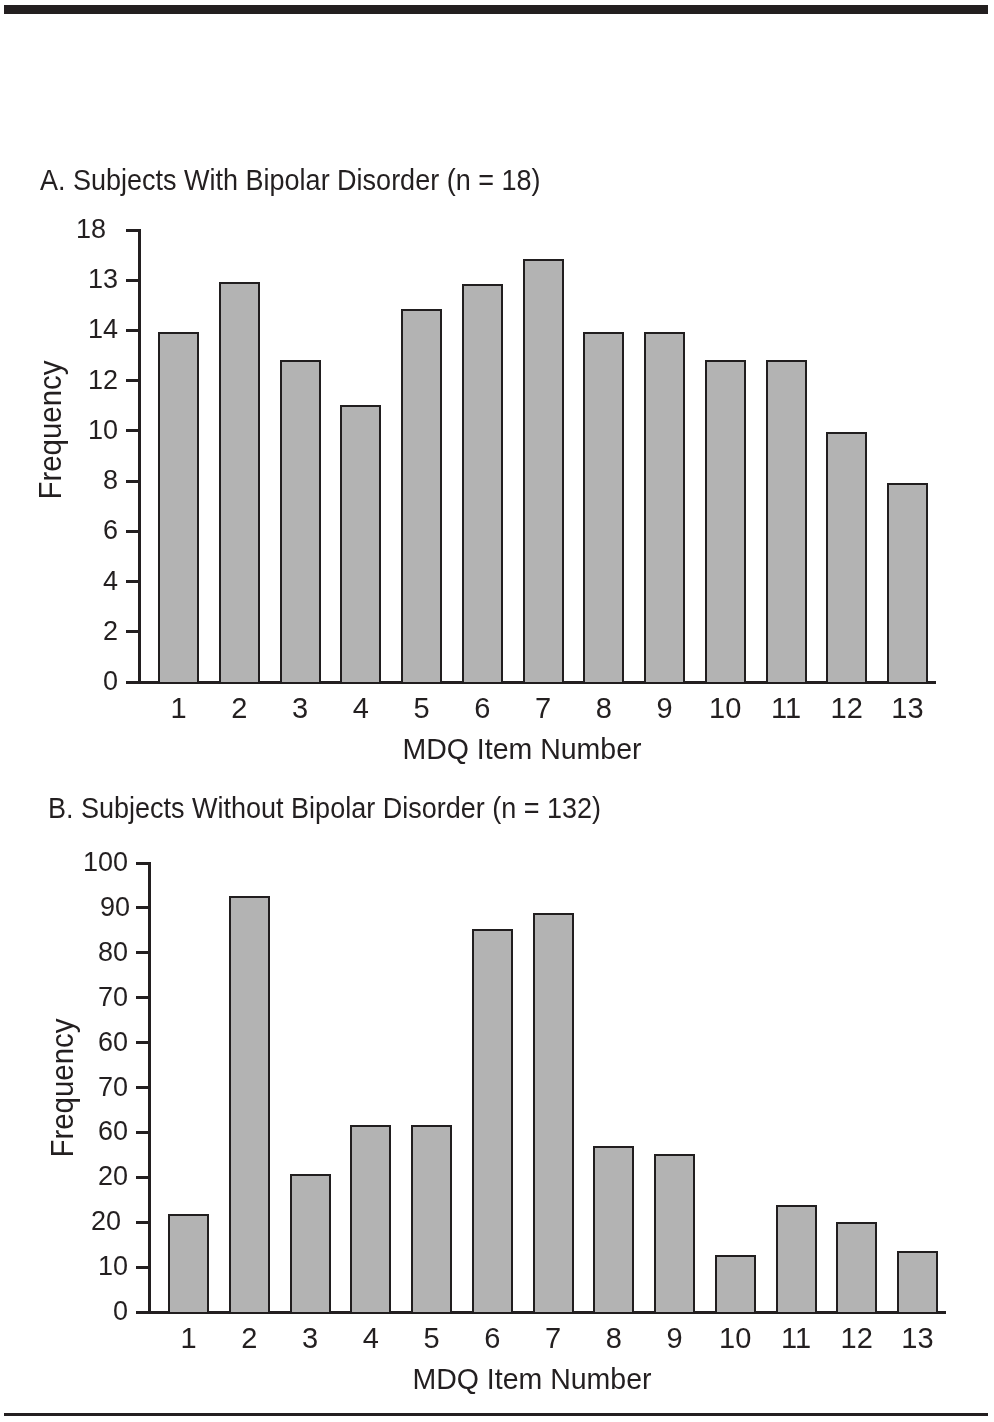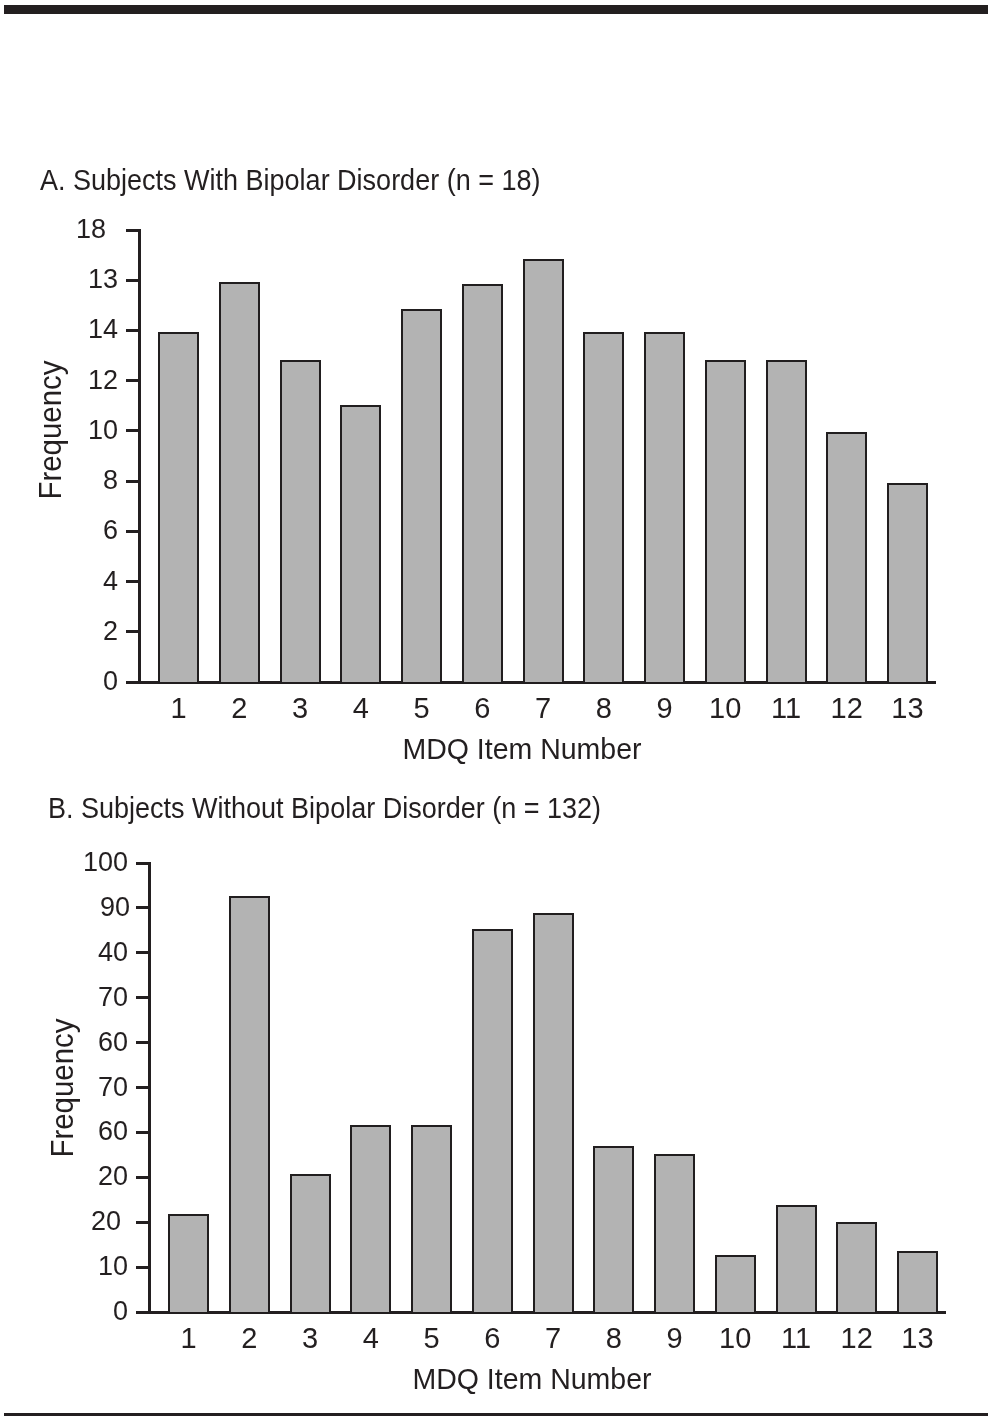--- a/index.html
+++ b/index.html
@@ -133,21 +133,21 @@
       <div class="tick-label" style="left: 62px; top: 1163.3px; width: 66px;">20</div>
       <div class="tick-mark" style="left: 136px; top: 1130.9px; width: 12px;"></div>
       <div class="tick-label" style="left: 62px; top: 1118.4px; width: 66px;">60</div>
       <div class="tick-mark" style="left: 136px; top: 1086px; width: 12px;"></div>
       <div class="tick-label" style="left: 62px; top: 1073.5px; width: 66px;">70</div>
       <div class="tick-mark" style="left: 136px; top: 1041.1px; width: 12px;"></div>
       <div class="tick-label" style="left: 62px; top: 1028.6px; width: 66px;">60</div>
       <div class="tick-mark" style="left: 136px; top: 996.2px; width: 12px;"></div>
       <div class="tick-label" style="left: 62px; top: 983.7px; width: 66px;">70</div>
       <div class="tick-mark" style="left: 136px; top: 951.3px; width: 12px;"></div>
-      <div class="tick-label" style="left: 62px; top: 938.8px; width: 66px;">40</div>
+      <div class="tick-label" style="left: 62px; top: 938.8px; width: 66px;">80</div>
       <div class="tick-mark" style="left: 136px; top: 906.4px; width: 12px;"></div>
       <div class="tick-label" style="left: 64px; top: 893.9px; width: 66px;">90</div>
       <div class="tick-mark" style="left: 136px; top: 861.5px; width: 12px;"></div>
       <div class="tick-label" style="left: 62px; top: 849px; width: 66px;">100</div>
       <div class="bar" style="left: 168px; top: 1213.57px; width: 41px; height: 100.433px;"></div>
       <div class="x-cat-label" style="left: 158.5px; top: 1323px;">1</div>
       <div class="bar" style="left: 228.75px; top: 895.675px; width: 41px; height: 418.325px;"></div>
       <div class="x-cat-label" style="left: 219.25px; top: 1323px;">2</div>
       <div class="bar" style="left: 289.5px; top: 1174.06px; width: 41px; height: 139.945px;"></div>
       <div class="x-cat-label" style="left: 280px; top: 1323px;">3</div>

